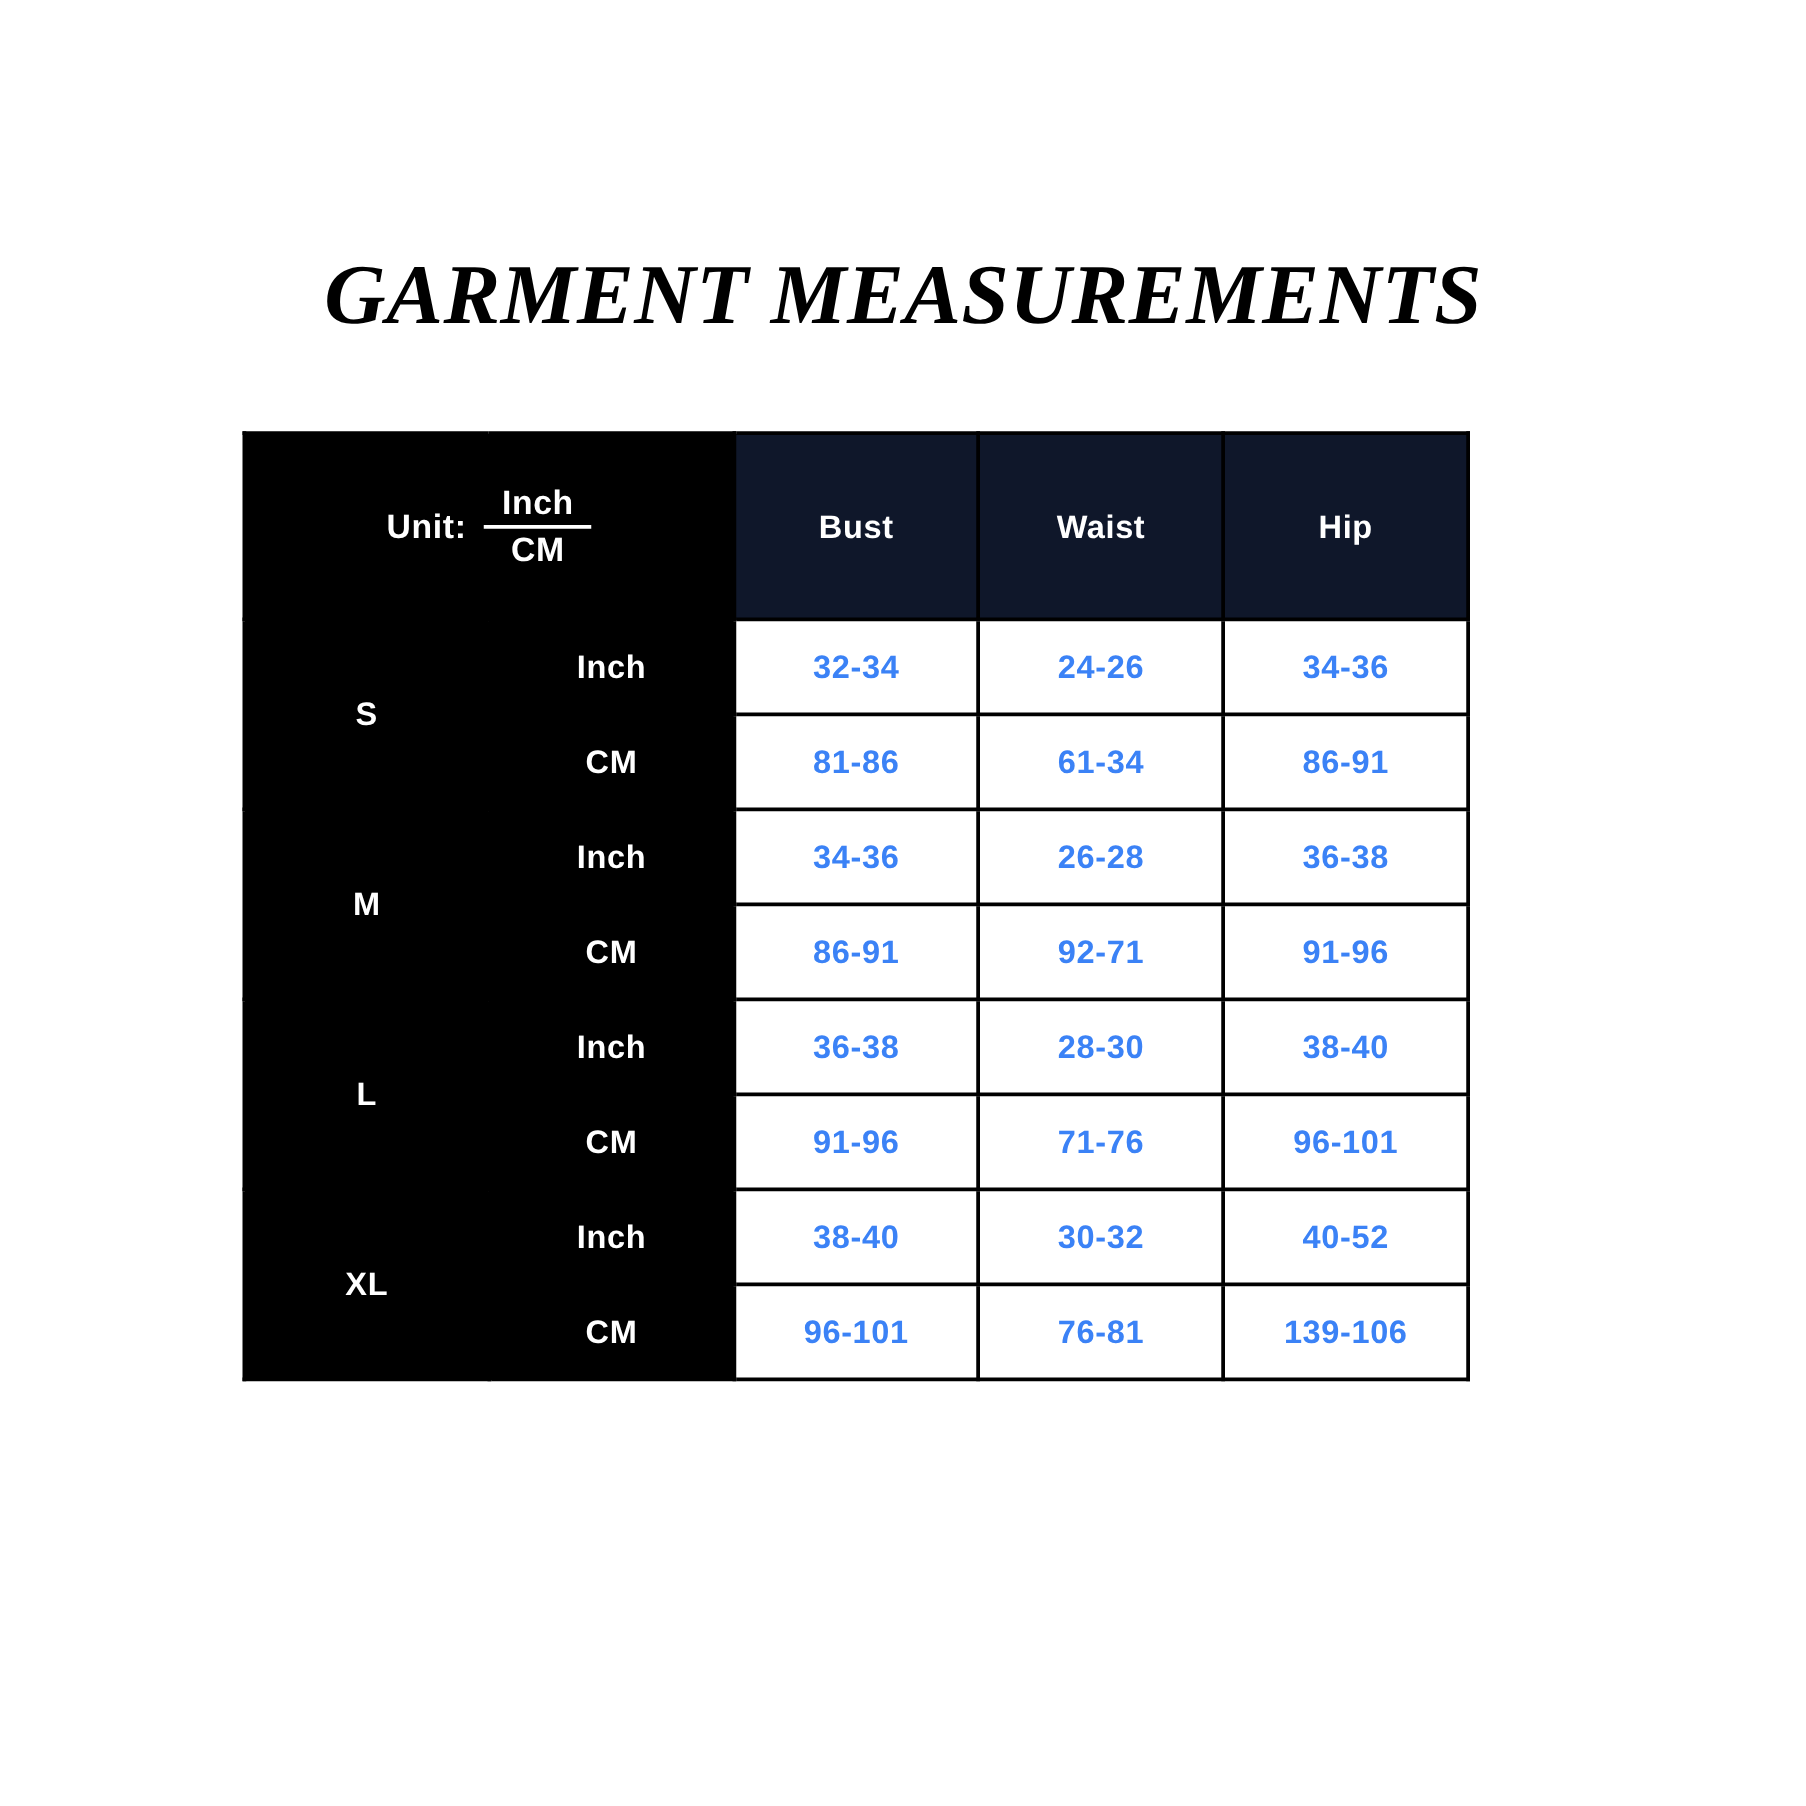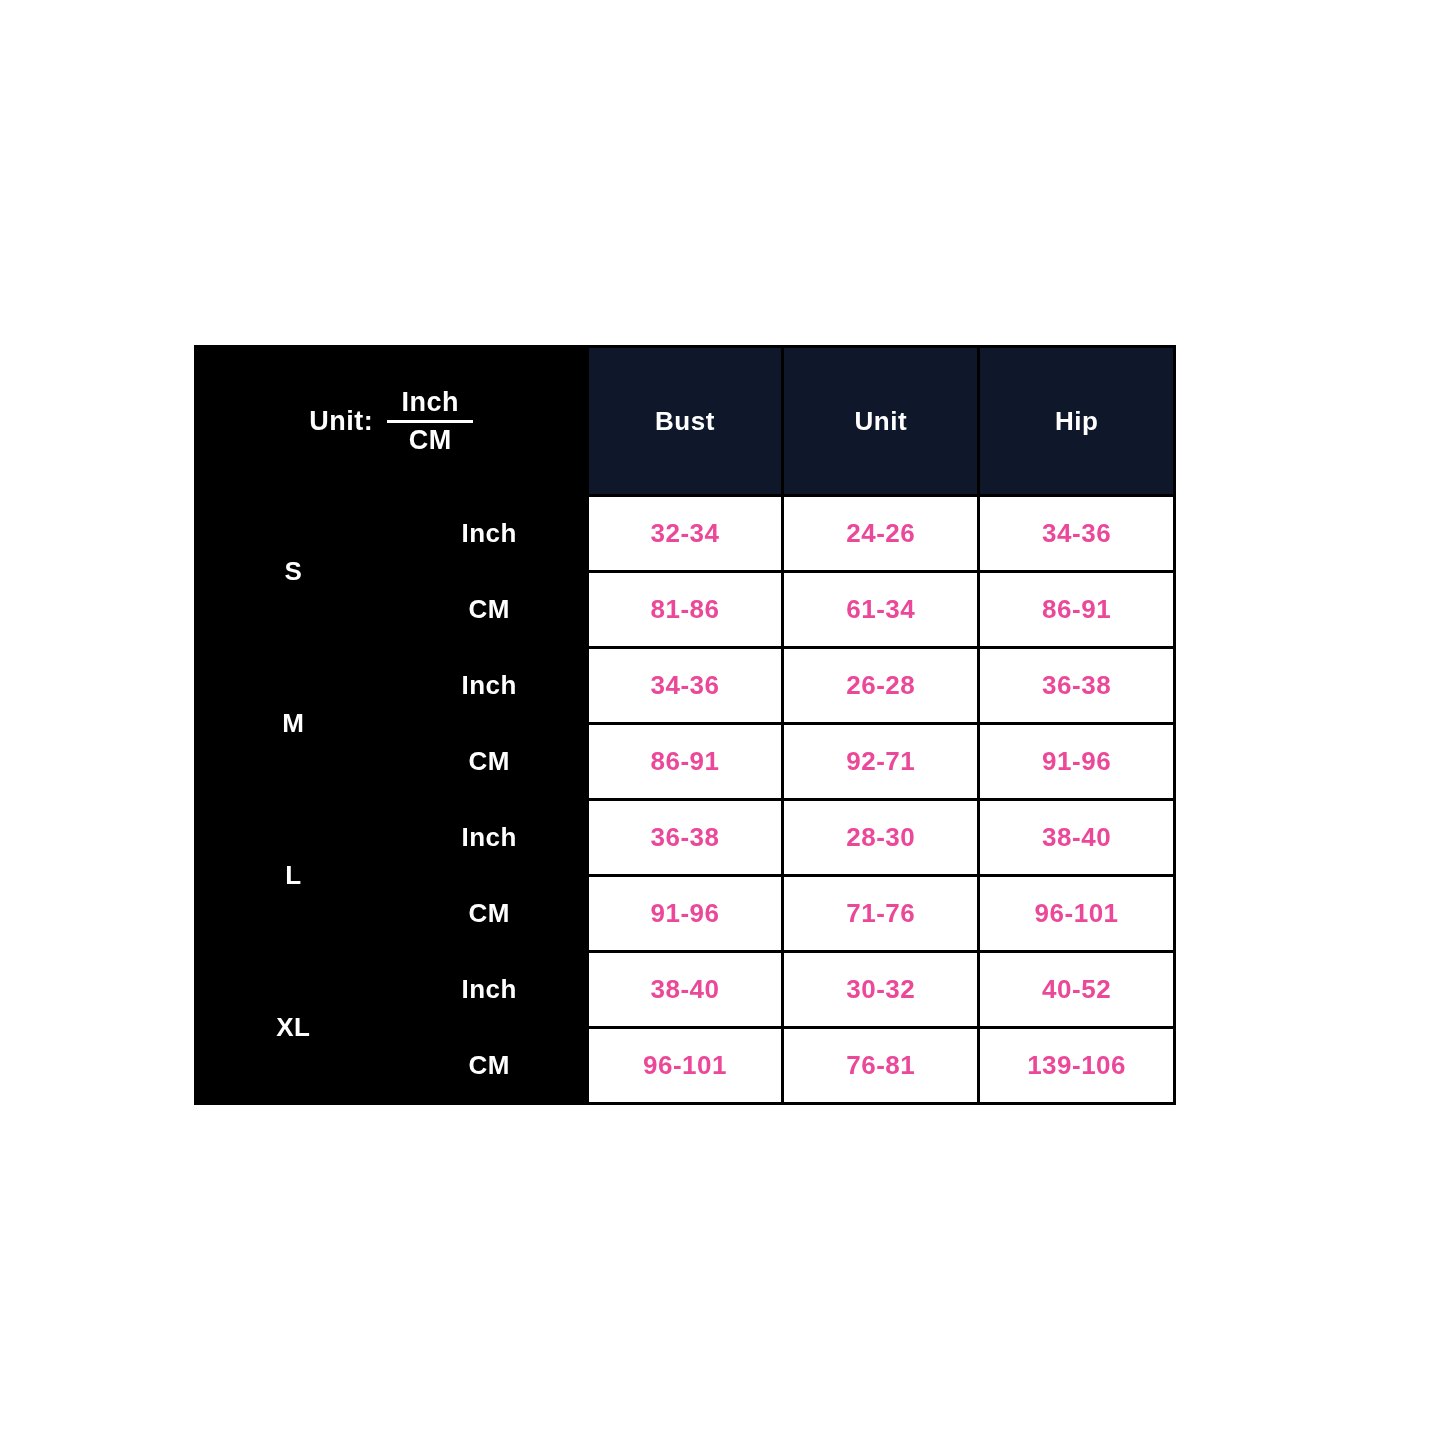--- a/index.html
+++ b/index.html
@@ -117,58 +117,59 @@
     width: 131px;
   }
   .unit-row-cell {
     background: #000;
     color: #fff;
     font-size: 27px;
     width: 165px;
   }
   .val-cell {
     background: #fff;
-    color: #ec4899;
+    color: #3b82f6;
     font-size: 28px;
   }
 
   .footnote {
     position: absolute;
     top: 1120px;
     left: 42px;
     width: 1370px;
     font-family: "Liberation Serif", serif;
     font-weight: bold;
     font-size: 29px;
     color: #000;
     white-space: nowrap;
   }
 </style>
 </head>
 <body>
 
 <div class="page">
 
+  <div class="title">GARMENT MEASUREMENTS</div>
 
   <div class="table-wrap">
     <table class="size-table">
       <tbody>
         <tr>
           <td class="unit-cell" colspan="2">
             <div class="unit-inner">
               <span class="unit-label">Unit:</span>
               <span class="unit-frac">
                 <span class="num">Inch</span>
                 <span class="bar"></span>
                 <span class="den">CM</span>
               </span>
             </div>
           </td>
           <td class="hdr-cell">Bust</td>
-          <td class="hdr-cell">Unit</td>
+          <td class="hdr-cell">Waist</td>
           <td class="hdr-cell">Hip</td>
         </tr>
 
         <tr>
           <td class="size-cell" rowspan="2">S</td>
           <td class="unit-row-cell">Inch</td>
           <td class="val-cell">32-34</td>
           <td class="val-cell">24-26</td>
           <td class="val-cell">34-36</td>
         </tr>

